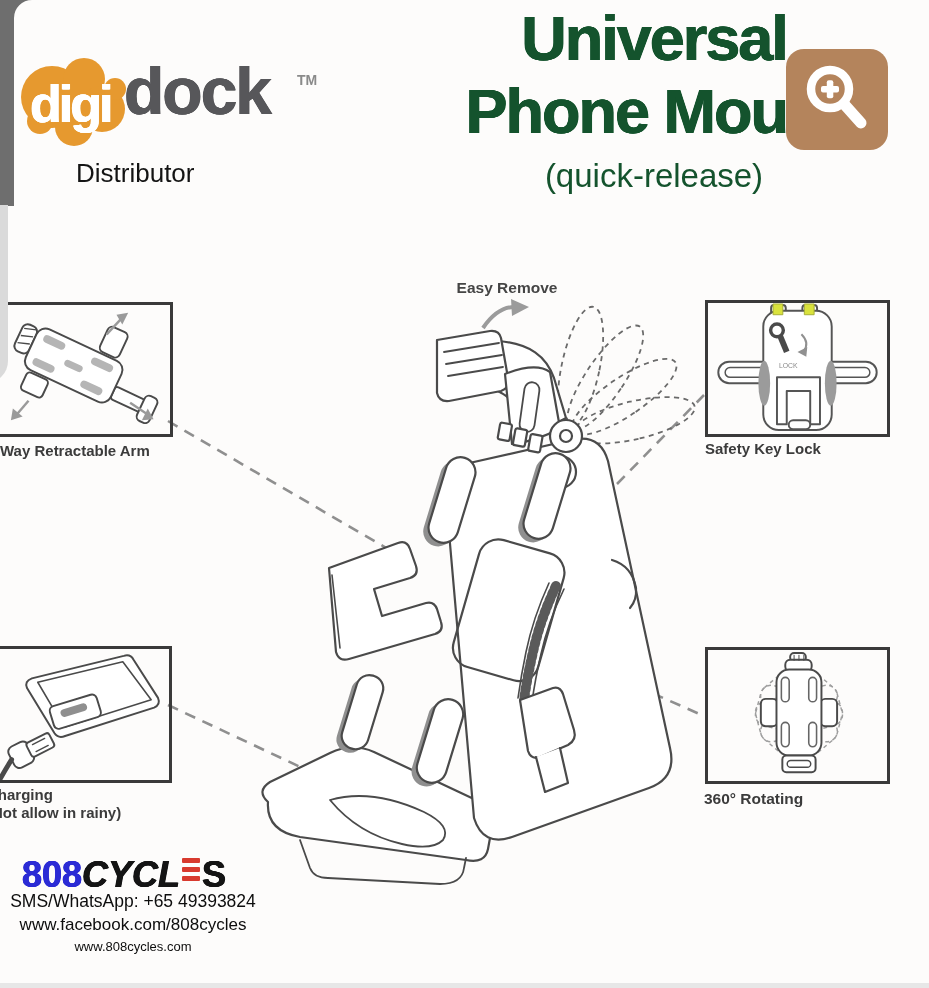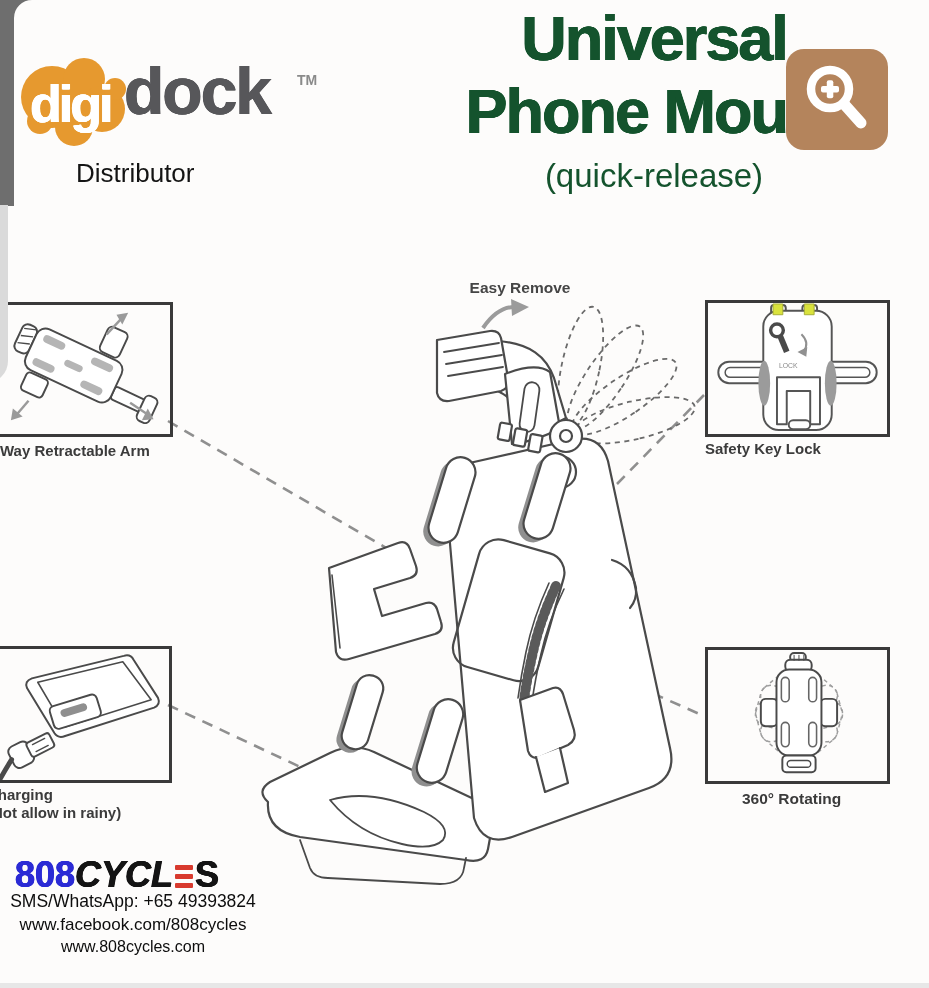--- a/index.html
+++ b/index.html
@@ -38,38 +38,38 @@
   .cbox svg{display:block;}
   .box-tl{left:-30px;top:302px;width:197px;height:129px;}
   .box-tr{left:705px;top:300px;width:179px;height:131px;}
   .box-bl{left:-30px;top:646px;width:196px;height:131px;}
   .box-br{left:705px;top:647px;width:179px;height:131px;}
 
   .dlabel{font-size:15px;font-weight:bold;color:#3b3b3b;z-index:3;white-space:nowrap;}
   .lbl-tl{left:0px;top:442px;}
   .lbl-tr{left:705px;top:440px;}
   .lbl-bl{left:-13px;top:786px;line-height:18px;}
-  .lbl-br{left:704px;top:790px;font-size:15.5px;margin-left:38px;}
-  .easy-remove{left:430px;top:279px;width:180px;text-align:center;font-size:15.5px;
+  .lbl-br{left:704px;top:790px;font-size:15.5px;}
+  .easy-remove{left:417px;top:279px;width:180px;text-align:center;font-size:15.5px;
                font-weight:bold;color:#454545;z-index:3;}
 
   .main-svg{left:0;top:0;z-index:1;pointer-events:none;}
 
   
-  .foot-logo{left:15px;top:857px;display:flex;align-items:center;z-index:2;
+  .foot-logo{left:22px;top:857px;display:flex;z-index:2;
              font-size:36px;font-weight:bold;letter-spacing:0px;line-height:1;}
   .lg-808{color:#2b2bd5;}
   .lg-cycl{color:#141414;font-style:italic;}
   .lg-s{color:#141414;}
   .ebars{display:inline-flex;flex-direction:column;gap:4px;margin:0 2px;transform:translateY(1px);}
   .ebars i{display:block;width:18px;height:5px;background:#d83a2e;border-radius:1px;}
   .contacts{left:0px;top:890px;width:266px;text-align:center;z-index:2;color:#0d0d0d;}
   .contacts .c1{font-size:17.5px;line-height:23px;}
   .contacts .c2{font-size:17px;line-height:23px;}
-  .contacts .c3{font-size:16px;line-height:22px;}
+  .contacts .c3{font-size:13px;line-height:22px;}
 </style>
 </head>
 <body>
 
 <div class="stage">
 
   <svg class="abs main-svg" width="929" height="988" viewBox="0 0 929 988">
 
     <g fill="none" stroke="#8f8f8f" stroke-width="2.6" stroke-dasharray="11 8">
       <path d="M168,421 L388,549"></path>

